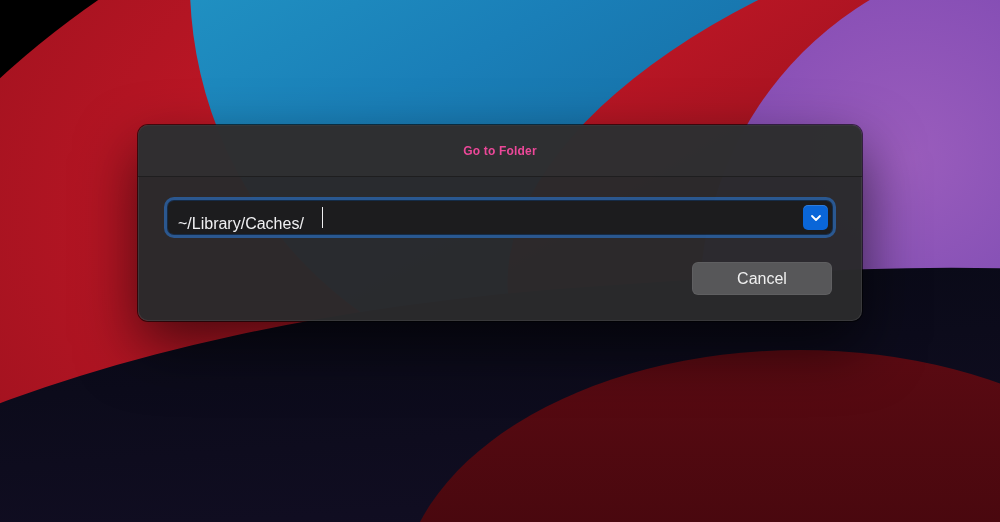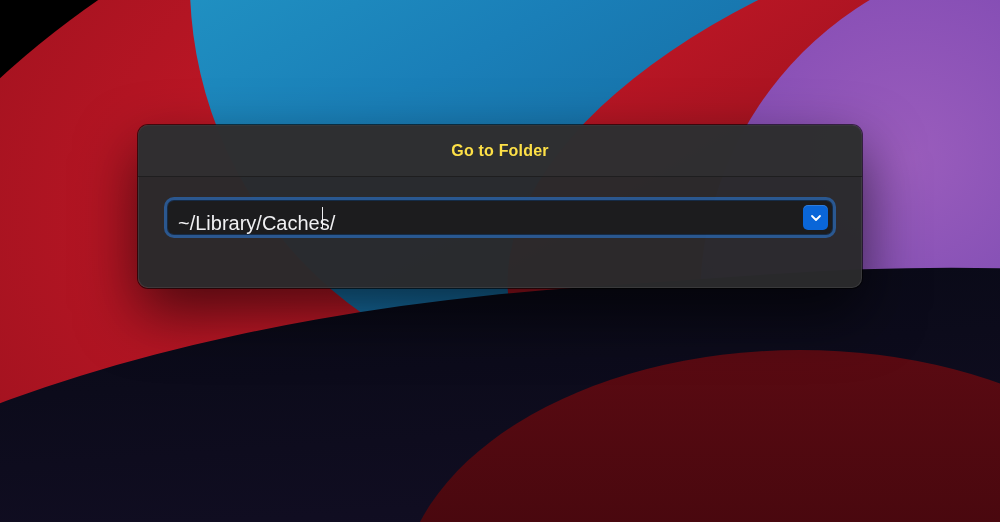--- a/index.html
+++ b/index.html
@@ -84,22 +84,22 @@
     .titlebar {
       height: 52px;
       display: flex;
       align-items: center;
       justify-content: center;
       border-bottom: 1px solid rgba(0,0,0,0.35);
       background: rgba(50,50,52,0.6);
     }
 
     .titlebar-title {
-      color: #fde047;
-      font-size: 16px;
+      color: #ec4899;
+      font-size: 12px;
       font-weight: 600;
       letter-spacing: 0.2px;
     }
 
     .dialog-body {
       padding: 24px 30px 26px 30px;
     }
 
     .field-label {
       color: #eaeaec;
@@ -115,21 +115,21 @@
       box-shadow: 0 0 0 1px rgba(0,0,0,0.5), 0 0 0 4px rgba(42,125,225,0.55);
     }
 
     .path-input {
       width: 100%;
       height: 100%;
       background: #1c1c1e;
       border: none;
       border-radius: 6px;
       color: #f0f0f2;
-      font-size: 20px;
+      font-size: 16px;
       padding: 12px 40px 0 10px;
       outline: none;
       font-family: inherit;
     }
 
     .dropdown-btn {
       position: absolute;
       right: 4px;
       top: 4px;
       width: 25px;
@@ -211,15 +211,16 @@
       <span class="caret"></span>
       <div class="dropdown-btn">
         <span>
           <svg viewBox="0 0 12 12" fill="none">
             <path d="M2 4 L6 8 L10 4" stroke="#ffffff" stroke-width="1.8" stroke-linecap="round" stroke-linejoin="round"></path>
           </svg>
         </span>
       </div>
     </div>
     <div class="button-row">
+      <button class="btn btn-secondary">Cancel</button>
     </div>
   </div>
 </div>
 
 </body></html>

